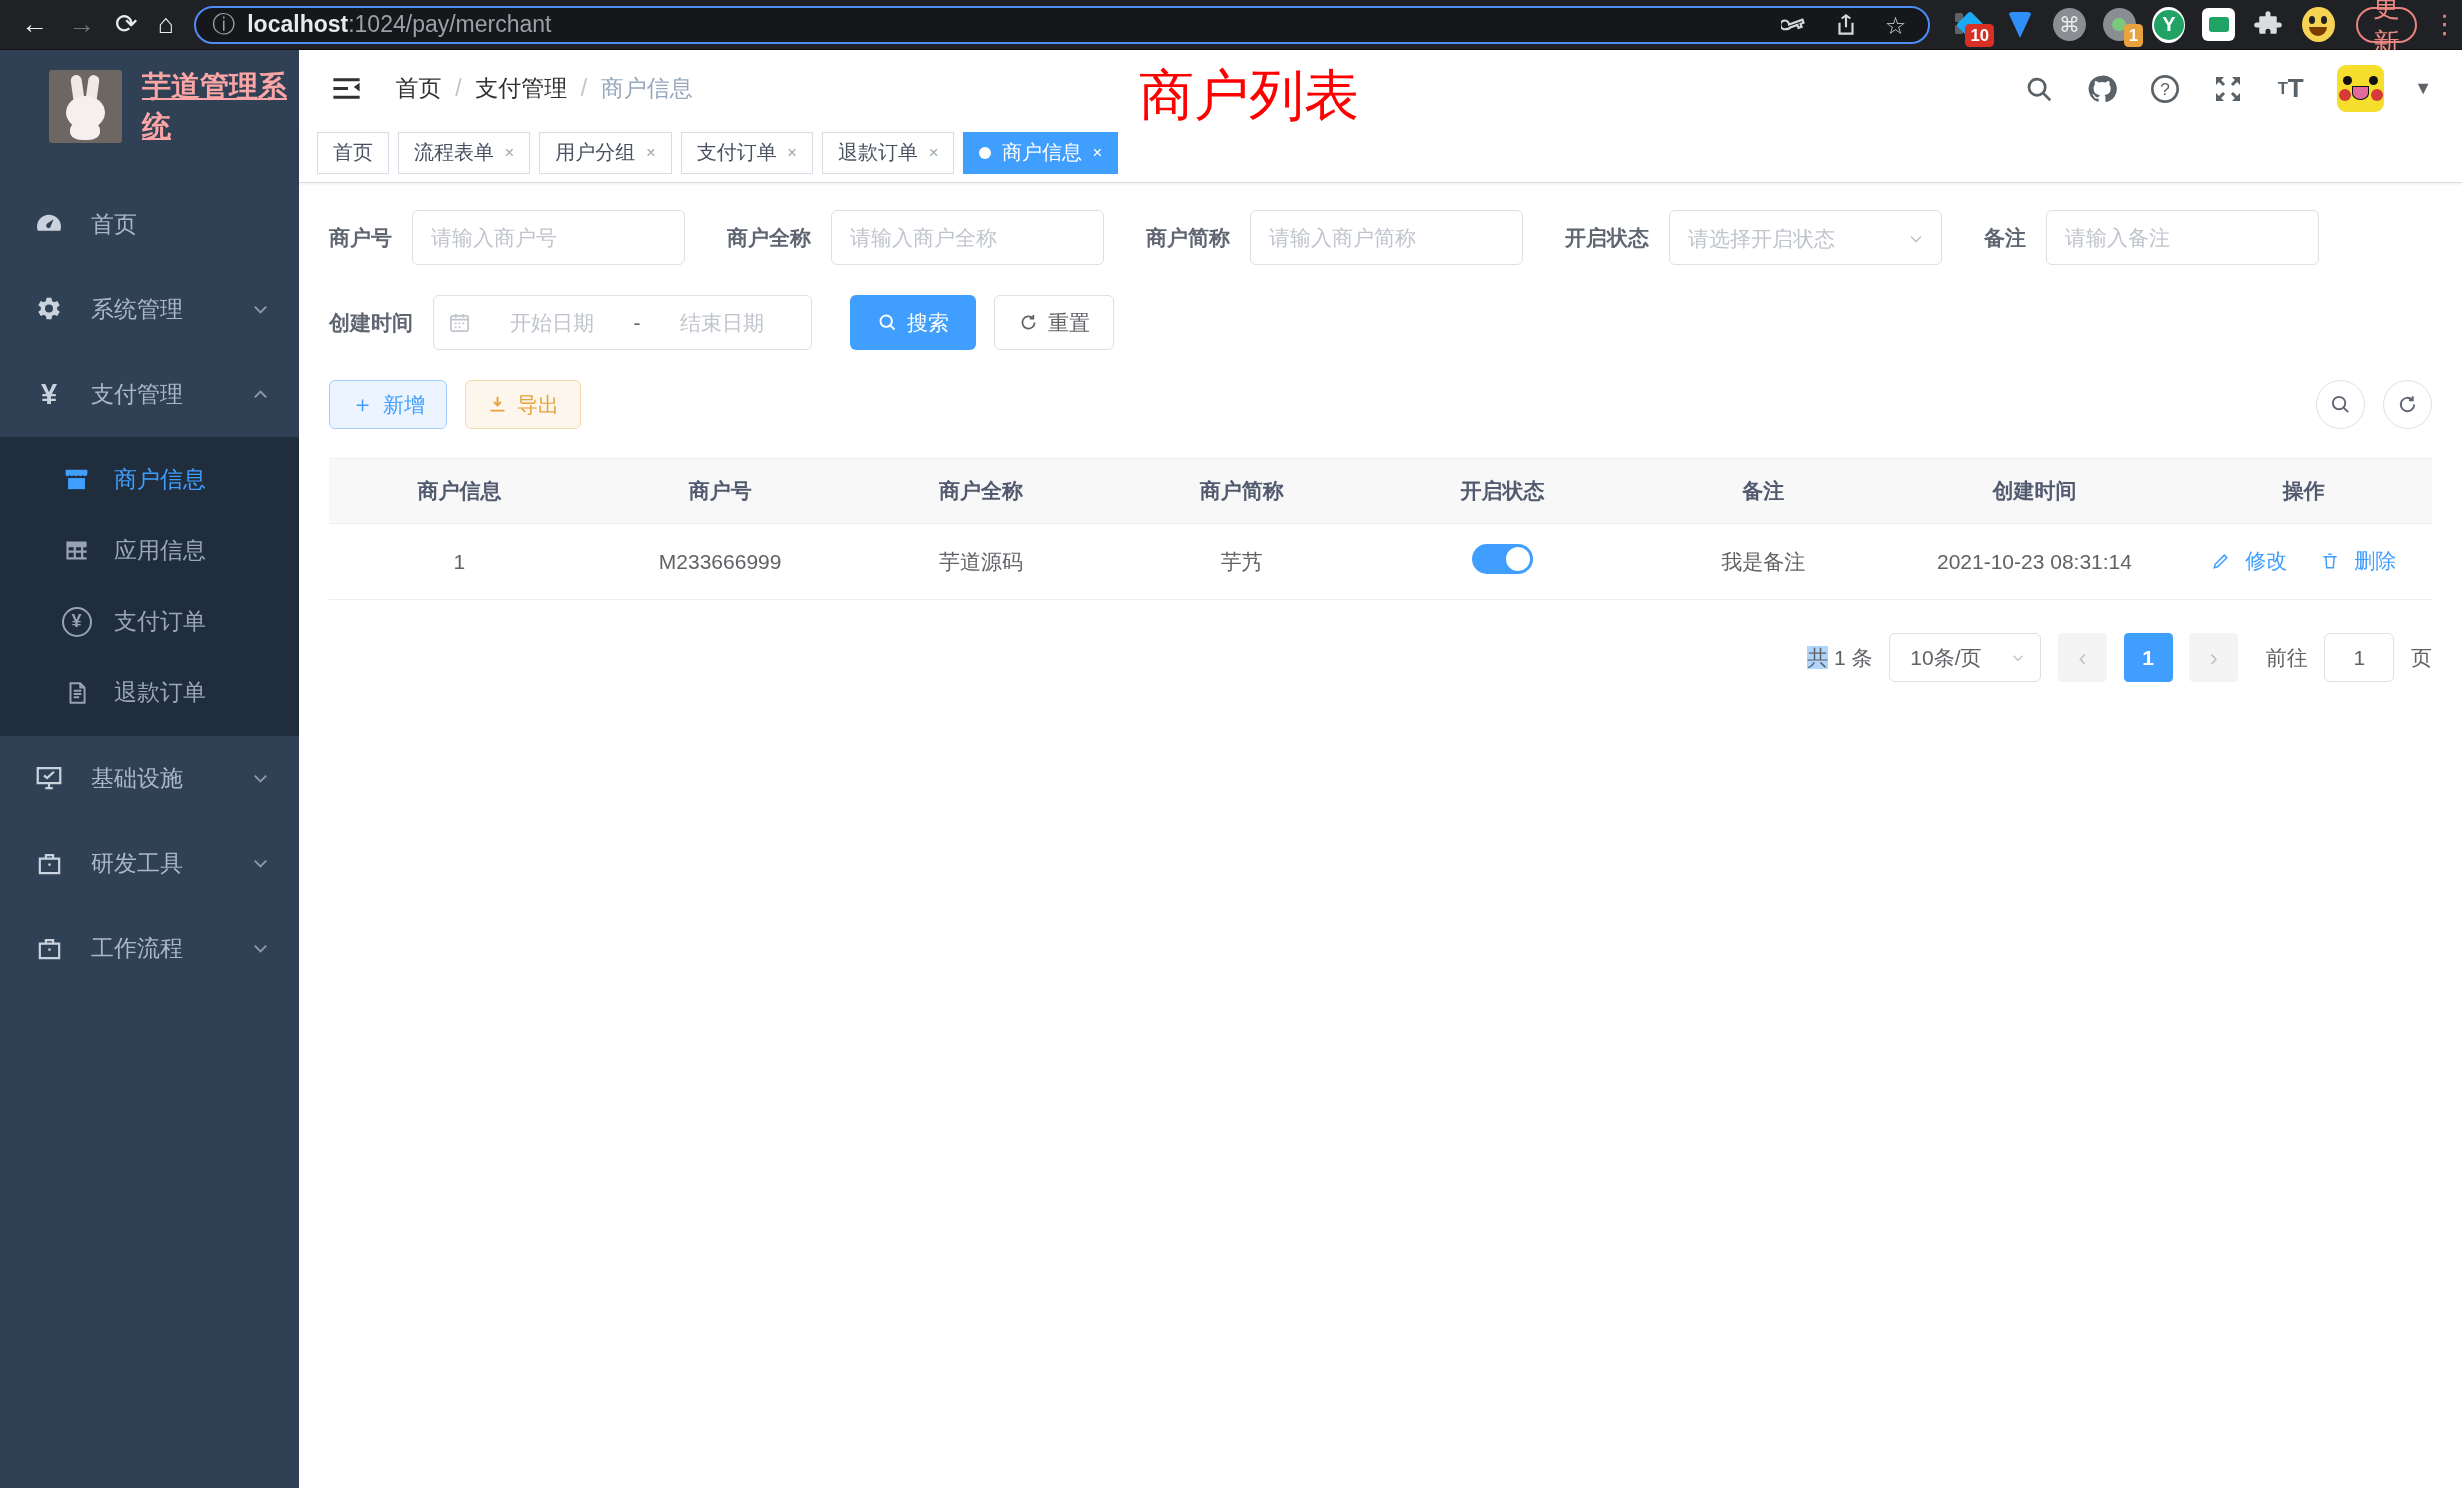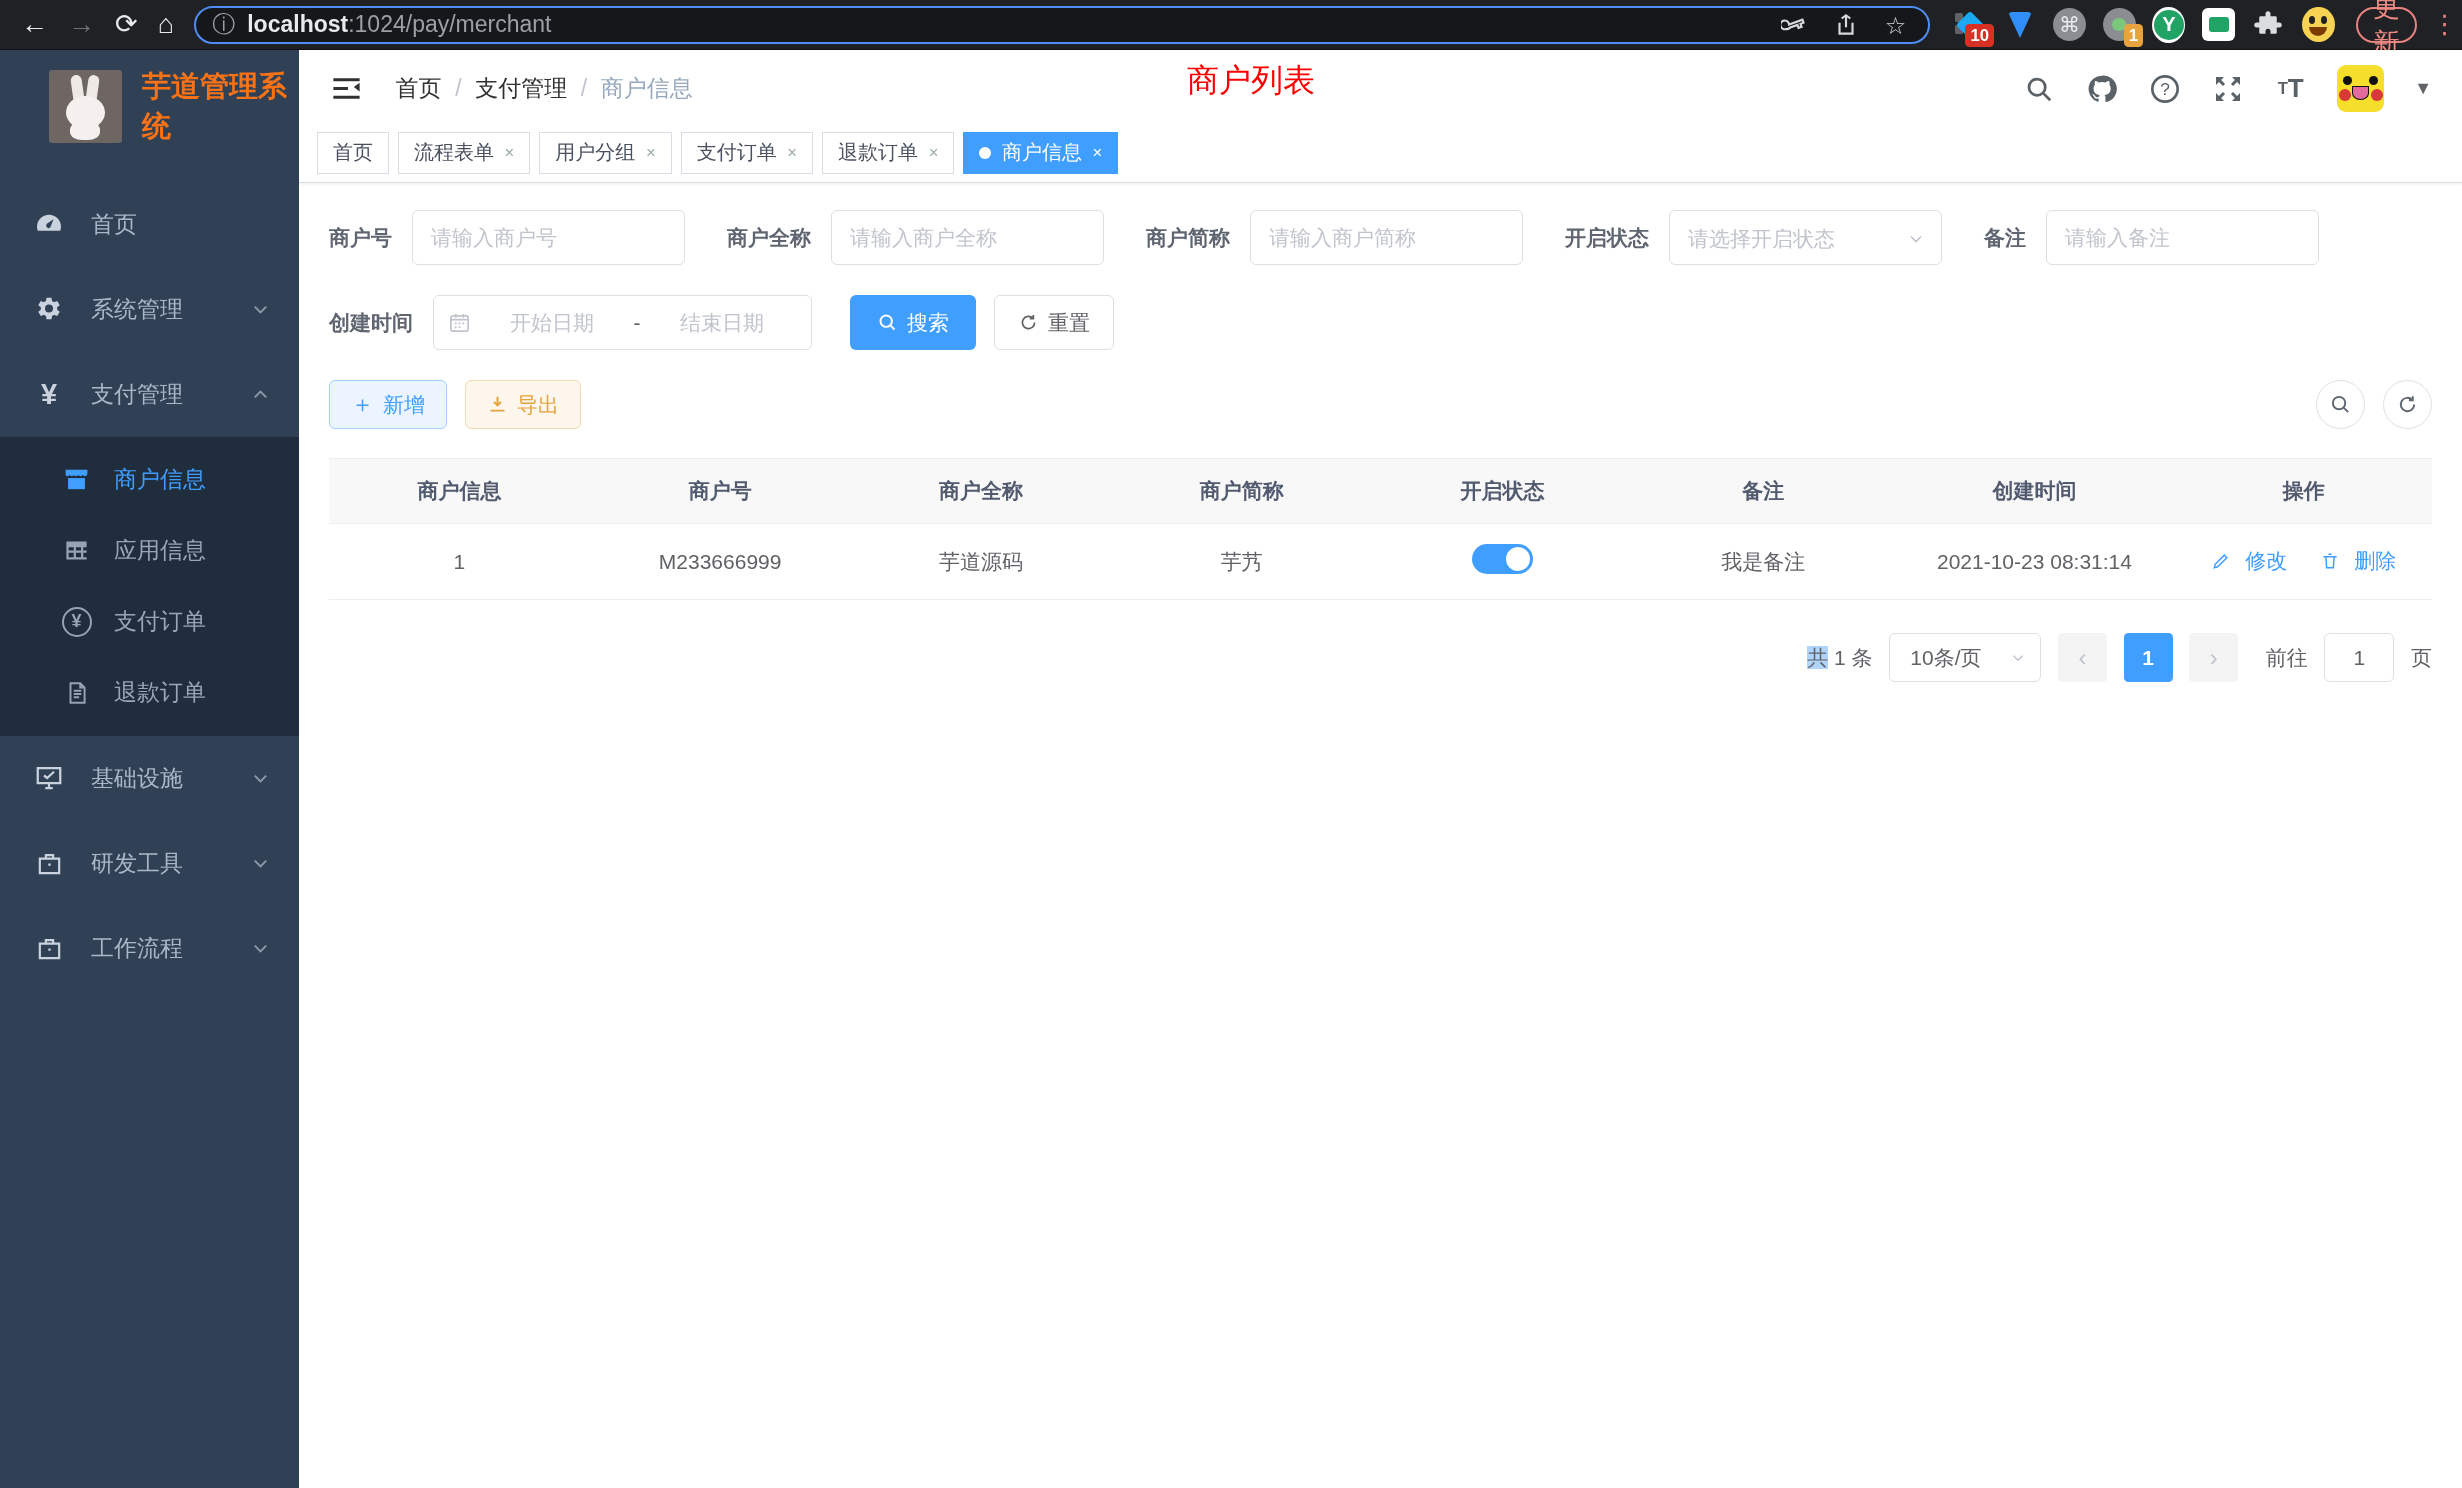--- a/index.html
+++ b/index.html
@@ -48,21 +48,21 @@
 
   
   .app { display:flex; height:1439px; }
   .sidebar { width:299px; background:#304156; color:#a9b6c6; flex:none; display:flex; flex-direction:column; }
   .logo-row { display:flex; align-items:center; gap:20px; padding:16.7px 0 15px 49px; }
   .logo-img { width:73px; height:73px; background:#6e6662; border-radius:3px; position:relative; overflow:hidden; flex:none; }
   .logo-img .ear { position:absolute; width:10.6px; height:29px; background:#efe9e6; border-radius:6px; top:4.5px; }
   .logo-img .ear.l { left:23px; transform:rotate(-8deg); } .logo-img .ear.r { left:38px; transform:rotate(8deg); }
   .logo-img .head { position:absolute; width:39px; height:33px; background:#f5f0ee; border-radius:50%; top:26px; left:16.7px; }
   .logo-img .body { position:absolute; width:30px; height:20px; background:#f5f0ee; border-radius:50% 50% 40% 40%; top:50px; left:21px; }
-  .logo-title { font-size:29px; font-weight:700; color:#f97316; }
+  .logo-title { font-size:29px; font-weight:700; color:#fca5a5;text-decoration:underline; }
   .menu { margin-top:20px; }
   .menu-item { height:85px; display:flex; align-items:center; padding:0 27px 0 30px; cursor:pointer; font-size:23px; }
   .menu-item .mi-icon { width:38px; height:33px; display:flex; align-items:center; justify-content:center;
     margin-right:23px; color:#c9d2dd; font-size:29px; flex:none; }
   .menu-item .mi-label { flex:1; color:#aab7c6; }
   .menu-item .chev { color:#8d99a8; }
   .submenu { background:#1f2d3d; padding:7.6px 0; }
   .sub-item { height:71px; display:flex; align-items:center; padding-left:59px; font-size:23px; cursor:pointer; }
   .sub-item .mi-icon { width:35px; height:33px; display:flex; align-items:center; justify-content:center;
     margin-right:20px; color:#97a3b4; font-size:26px; flex:none; }
@@ -82,21 +82,21 @@
   .nav-right .nicon { width:33px; height:33px; display:flex; align-items:center; justify-content:center; }
   .font-size-ic { font-size:26px; font-weight:700; color:#5a6268; }
   .font-size-ic small { font-size:16.7px; font-weight:700; }
   .avatar { width:47px; height:47px; border-radius:9px; background:#f6de2d; position:relative; overflow:hidden; }
   .avatar i { position:absolute; width:9px; height:9px; background:#111; border-radius:50%; top:10.6px; }
   .avatar i.l { left:6px; } .avatar i.r { right:6px; }
   .avatar b { position:absolute; width:12px; height:12px; background:#d8393a; border-radius:50%; top:24px; }
   .avatar b.l { left:1.5px; } .avatar b.r { right:1.5px; }
   .avatar u { position:absolute; left:15px; top:21px; width:16.7px; height:13.6px; background:#e26a9d; border-radius:0 0 50% 50%; border:1.5px solid #111; }
   .caret { color:#5f6368; font-size:18px; }
-  .annotation { position:absolute; left:888px; top:9px; font-size:32px; color:#ff0000; font-weight:500; z-index:5; }
+  .annotation { position:absolute; left:840px; top:9px; font-size:55px; color:#ff0000; font-weight:500; z-index:5; }
 
   .tabsbar { height:56px; display:flex; align-items:flex-start; gap:9px; padding:4.5px 0 0 18px;
     border-bottom:0.8px solid #d8dce5; box-shadow:0 1.5px 3px rgba(0,0,0,.06); }
   .tab { height:42px; border:0.8px solid #d8dce5; background:#fff; color:#495060; font-size:20px;
     display:flex; align-items:center; gap:10.6px; padding:0 15px; cursor:pointer; }
   .tab .close { color:#9aa; font-size:16.7px; }
   .tab.active { background:#409EFF; border-color:#409EFF; color:#fff; }
   .tab.active .dot { width:12px; height:12px; border-radius:50%; background:#fff; }
   .tab.active .close { color:#fff; }
 

